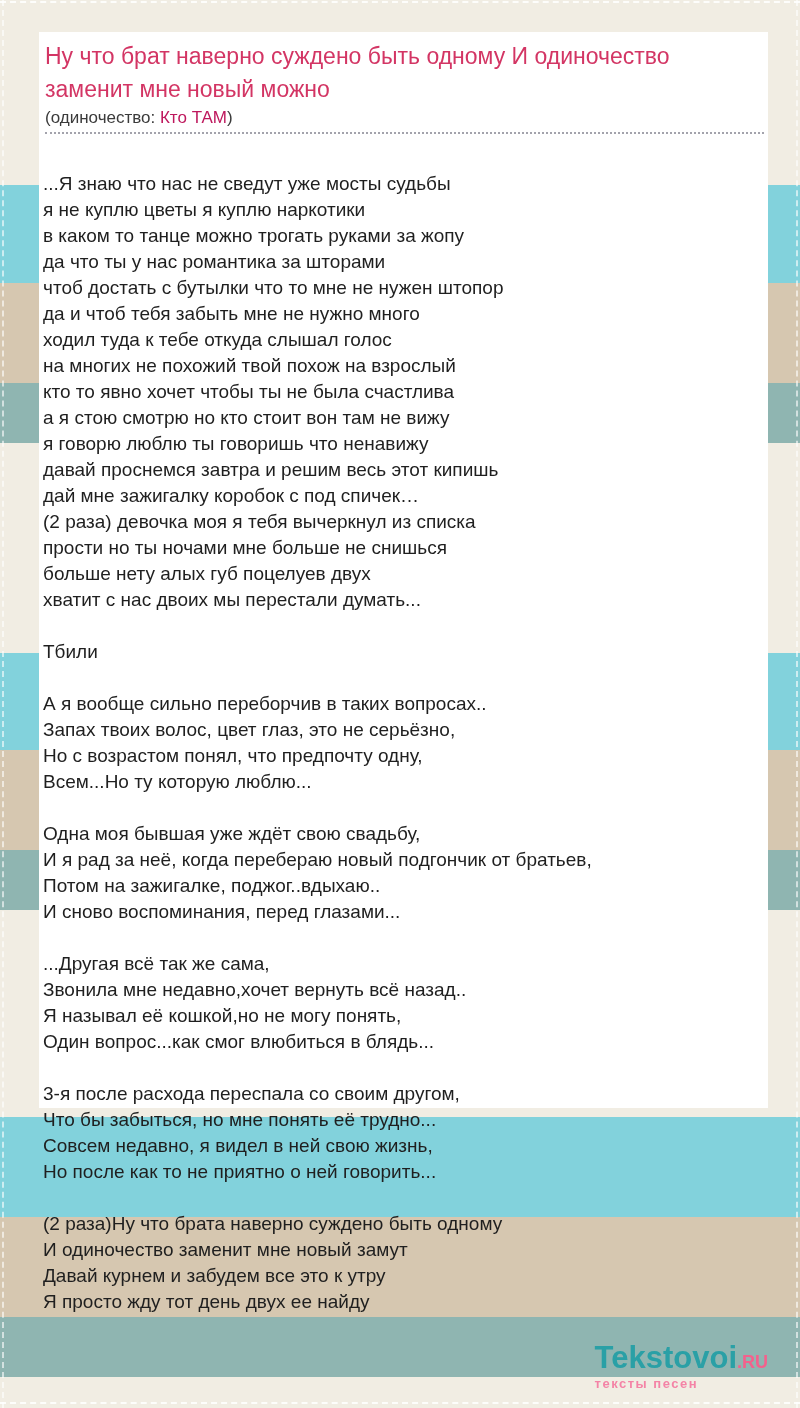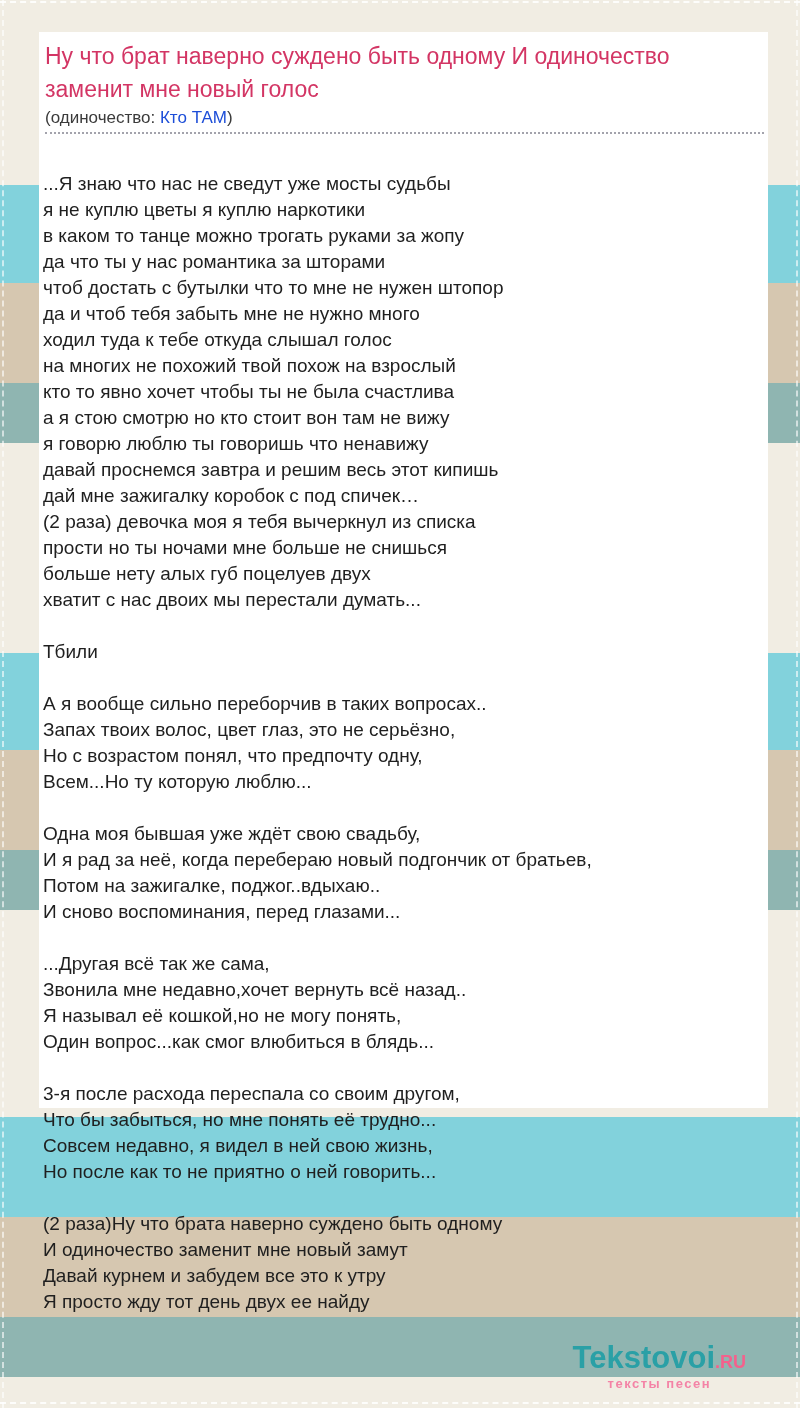--- a/index.html
+++ b/index.html
@@ -52,40 +52,40 @@
   }
   h1.title div{ white-space:nowrap; }
 
   .artist{
     margin:2px 4px 0 6px;
     font-size:17px;
     line-height:19px;
     color:#3b3b3b;
     white-space:pre;
   }
-  .artist-link{ color:#1d4ed8; text-decoration:none; cursor:pointer; }
+  .artist-link{ color:#be185d; text-decoration:none; cursor:pointer; }
 
   .separator{
     margin:5px 4px 0 6px;
     border-bottom:2px dotted #a3a3ac;
     height:0;
   }
 
   .lyrics{
     margin:11px 4px 0 4px;
     font-size:19px;
     line-height:26px;
     color:#1f1f1f;
   }
   .lyric-line{ min-height:26px; white-space:pre; overflow:visible; }
 
   .logo{
     position:absolute;
-    top:1310px; right:22px;
-    text-align:center;
+    top:1310px; right:0;
+    text-align:left;
     text-decoration:none;
     display:block;
     cursor:pointer;
   }
   .logo-row{ line-height:32px; white-space:nowrap; }
   .logo-main{
     font-size:31px; font-weight:bold;
     color:#2aa0a6; letter-spacing:0px;
   }
   .logo-tld{
@@ -106,21 +106,21 @@
 <div class="page-bg"></div>
 <div class="seam-h seam-top"></div>
 <div class="seam-v seam-left"></div>
 <div class="seam-v seam-right"></div>
 <div class="seam-h seam-bottom"></div>
 
 <div class="card">
 
   <h1 class="title">
     <div>Ну что брат наверно суждено быть одному И одиночество</div>
-    <div>заменит мне новый голос</div>
+    <div>заменит мне новый можно</div>
   </h1>
 
   <div class="artist"><span>(одиночество: </span><a class="artist-link" href="#">Кто ТАМ</a><span>)</span></div>
 
   <div class="separator"></div>
 
   <div class="lyrics">
       <div class="lyric-line">&nbsp;</div>
       <div class="lyric-line">...Я знаю что нас не сведут уже мосты судьбы</div>
       <div class="lyric-line">я не куплю цветы я куплю наркотики</div>

